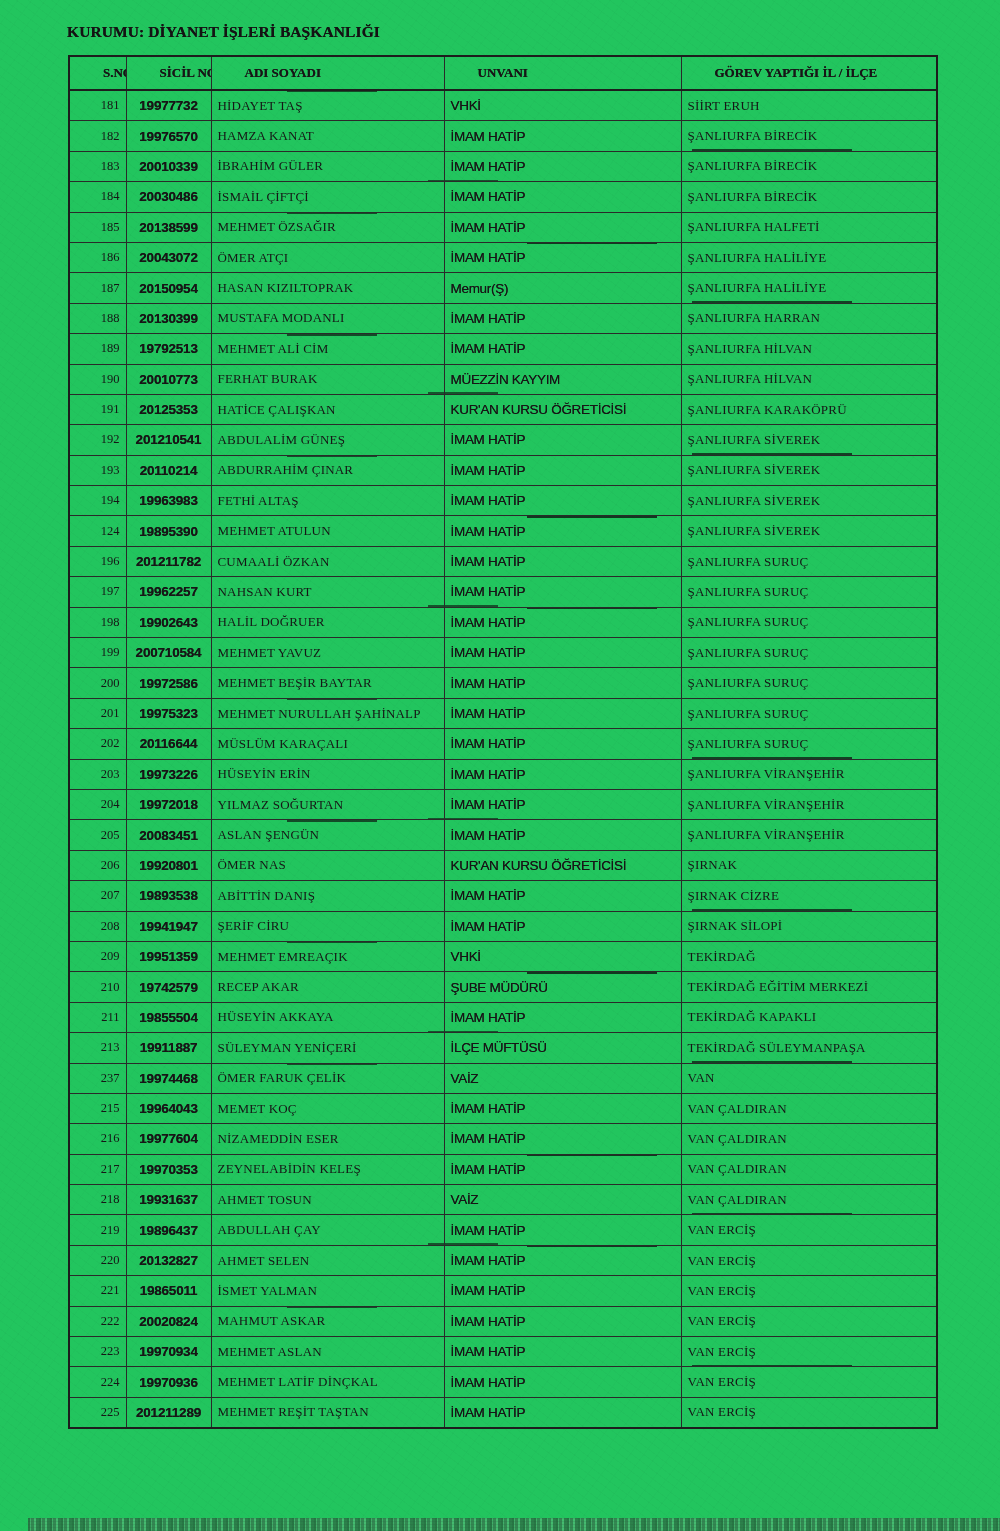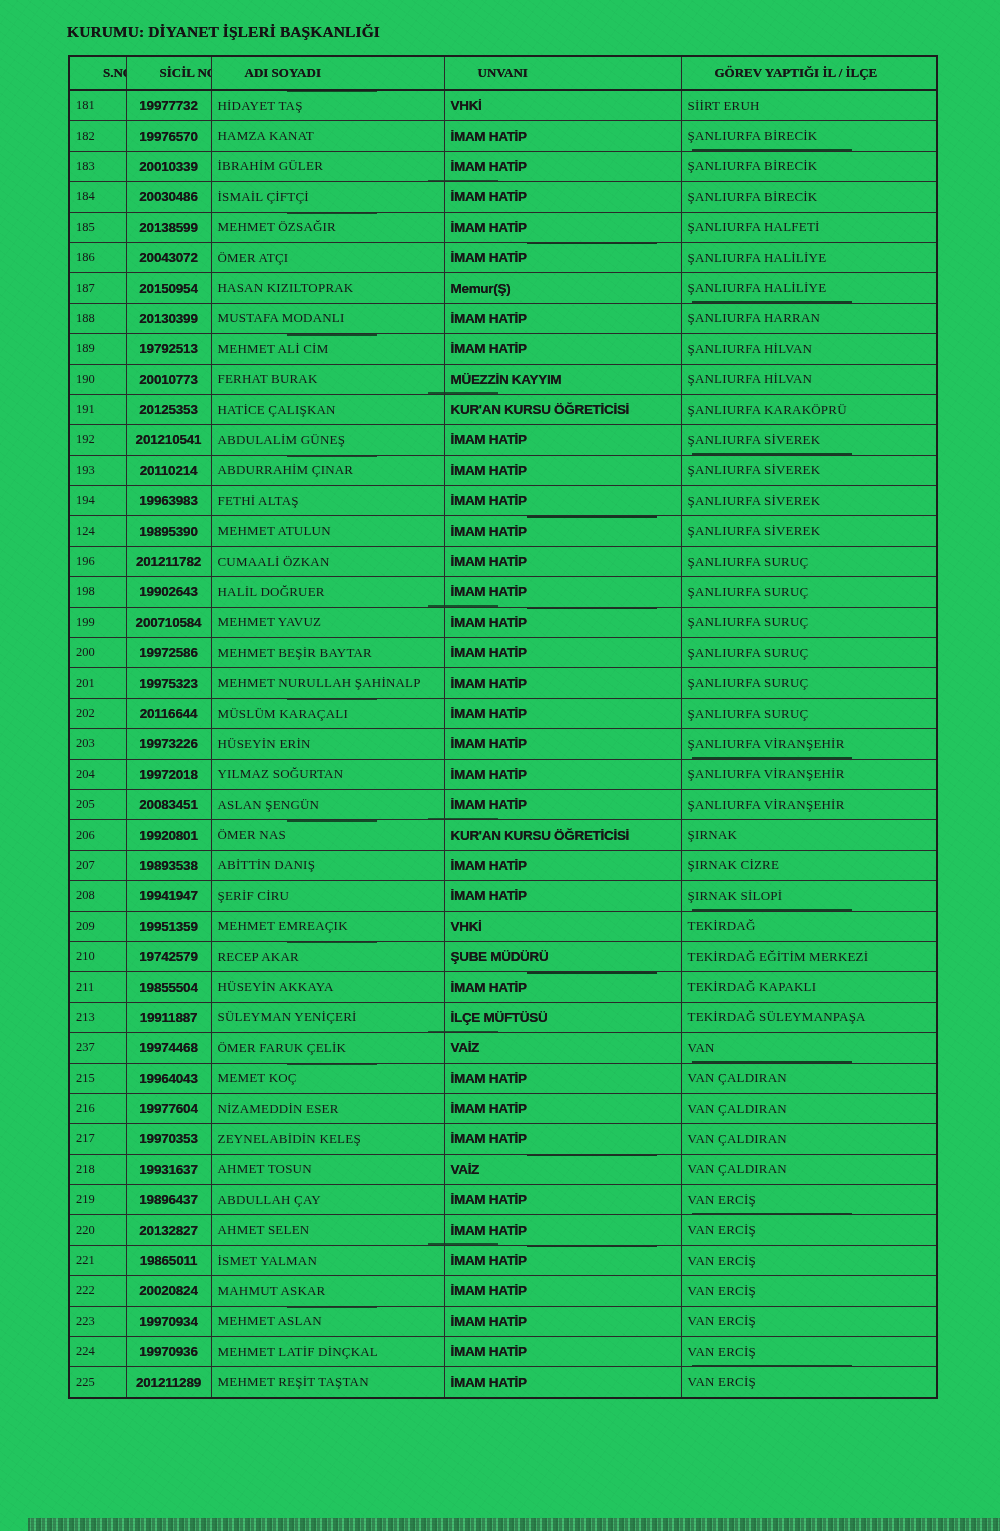--- a/index.html
+++ b/index.html
@@ -52,38 +52,38 @@
     font-weight:bold;font-size:13px;
     text-align:left;
     text-shadow:0 0 0.5px #222;
     border-bottom:2px solid #1d1d1d;
     padding-left:33px;
   }
   thead th.h-sno{text-align:center;}
   thead th.h-sicil{text-align:center;}
   tbody td{height:29.4px;}
   td.sno{
-    text-align:left;
+    text-align:right;
     font-family:"Liberation Serif", serif;
     font-size:12.5px;
     margin-left:25px;
   }
   td.sicil{
     text-align:center;
     font-family:"Liberation Sans", sans-serif;
     font-size:13.5px;font-weight:600;letter-spacing:-0.2px;
     text-shadow:0 0 0.4px #222;
   }
   td.name{
     font-family:"Liberation Serif", serif;
     font-size:13px;letter-spacing:0.2px;
   }
   td.unvan{
     font-family:"Liberation Sans", sans-serif;
-    font-size:13.5px;font-weight:700;letter-spacing:-0.3px;
+    font-size:13.5px;font-weight:400;letter-spacing:-0.3px;
     text-shadow:0 0 0.4px #222;
   }
   td.loc{
     font-family:"Liberation Serif", serif;
     font-size:13px;letter-spacing:0.2px;margin-top:44px;
   }
   
   tbody tr{background-repeat:no-repeat;}
   tbody tr:nth-child(3n){
     background-image:linear-gradient(rgba(10,10,10,0.75),rgba(10,10,10,0.75));
@@ -248,20 +248,27 @@
           <td class="loc">ŞANLIURFA SİVEREK</td>
         </tr>
         <tr>
           <td class="sno">196</td>
           <td class="sicil">201211782</td>
           <td class="name">CUMAALİ ÖZKAN</td>
           <td class="unvan">İMAM HATİP</td>
           <td class="loc">ŞANLIURFA SURUÇ</td>
         </tr>
         <tr>
+          <td class="sno">197</td>
+          <td class="sicil">19962257</td>
+          <td class="name">NAHSAN KURT</td>
+          <td class="unvan">İMAM HATİP</td>
+          <td class="loc">ŞANLIURFA SURUÇ</td>
+        </tr>
+        <tr>
           <td class="sno">198</td>
           <td class="sicil">19902643</td>
           <td class="name">HALİL DOĞRUER</td>
           <td class="unvan">İMAM HATİP</td>
           <td class="loc">ŞANLIURFA SURUÇ</td>
         </tr>
         <tr>
           <td class="sno">199</td>
           <td class="sicil">200710584</td>
           <td class="name">MEHMET YAVUZ</td>

